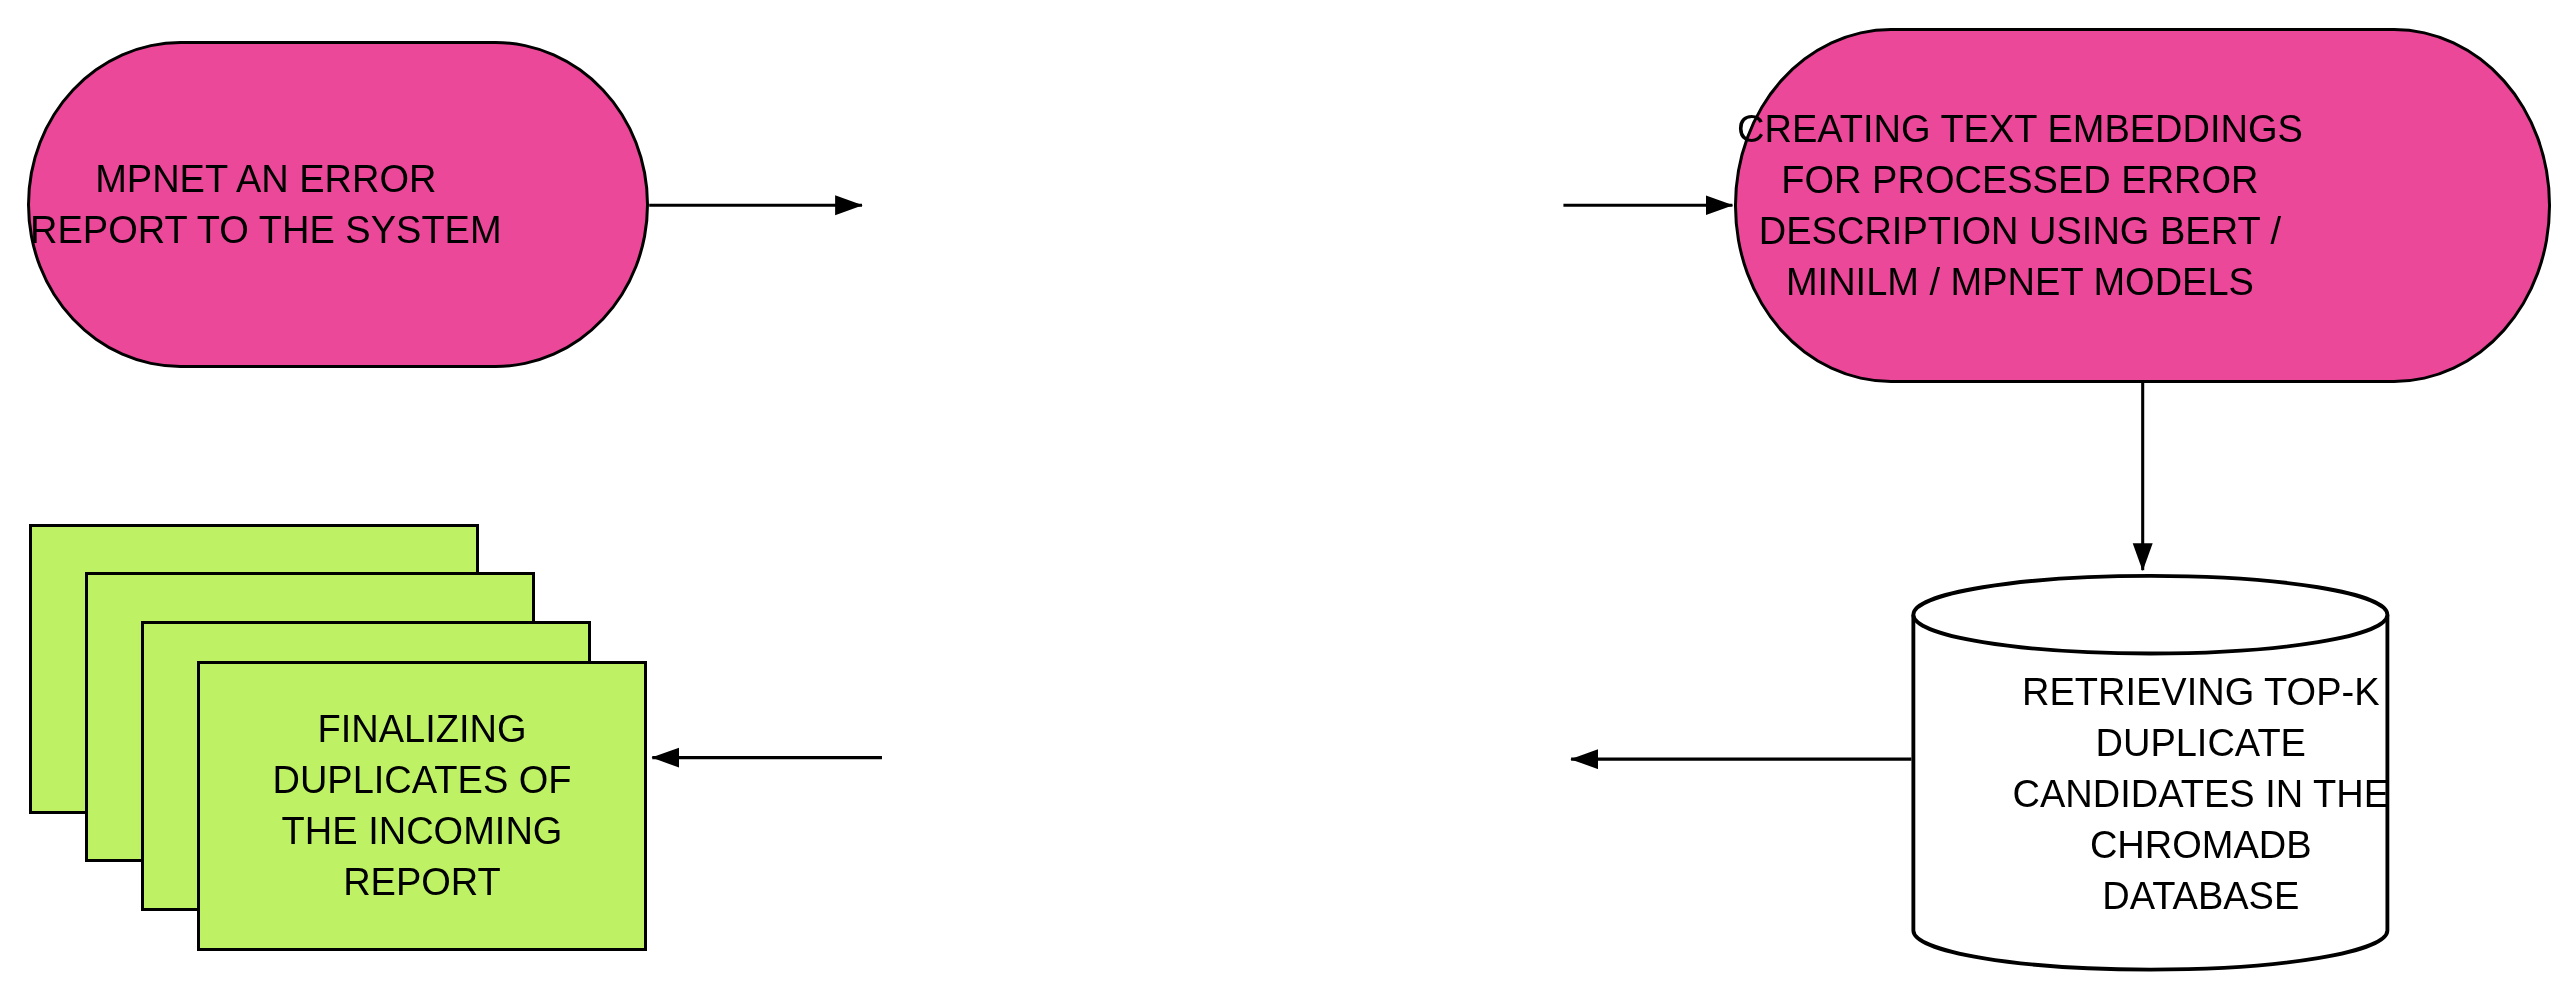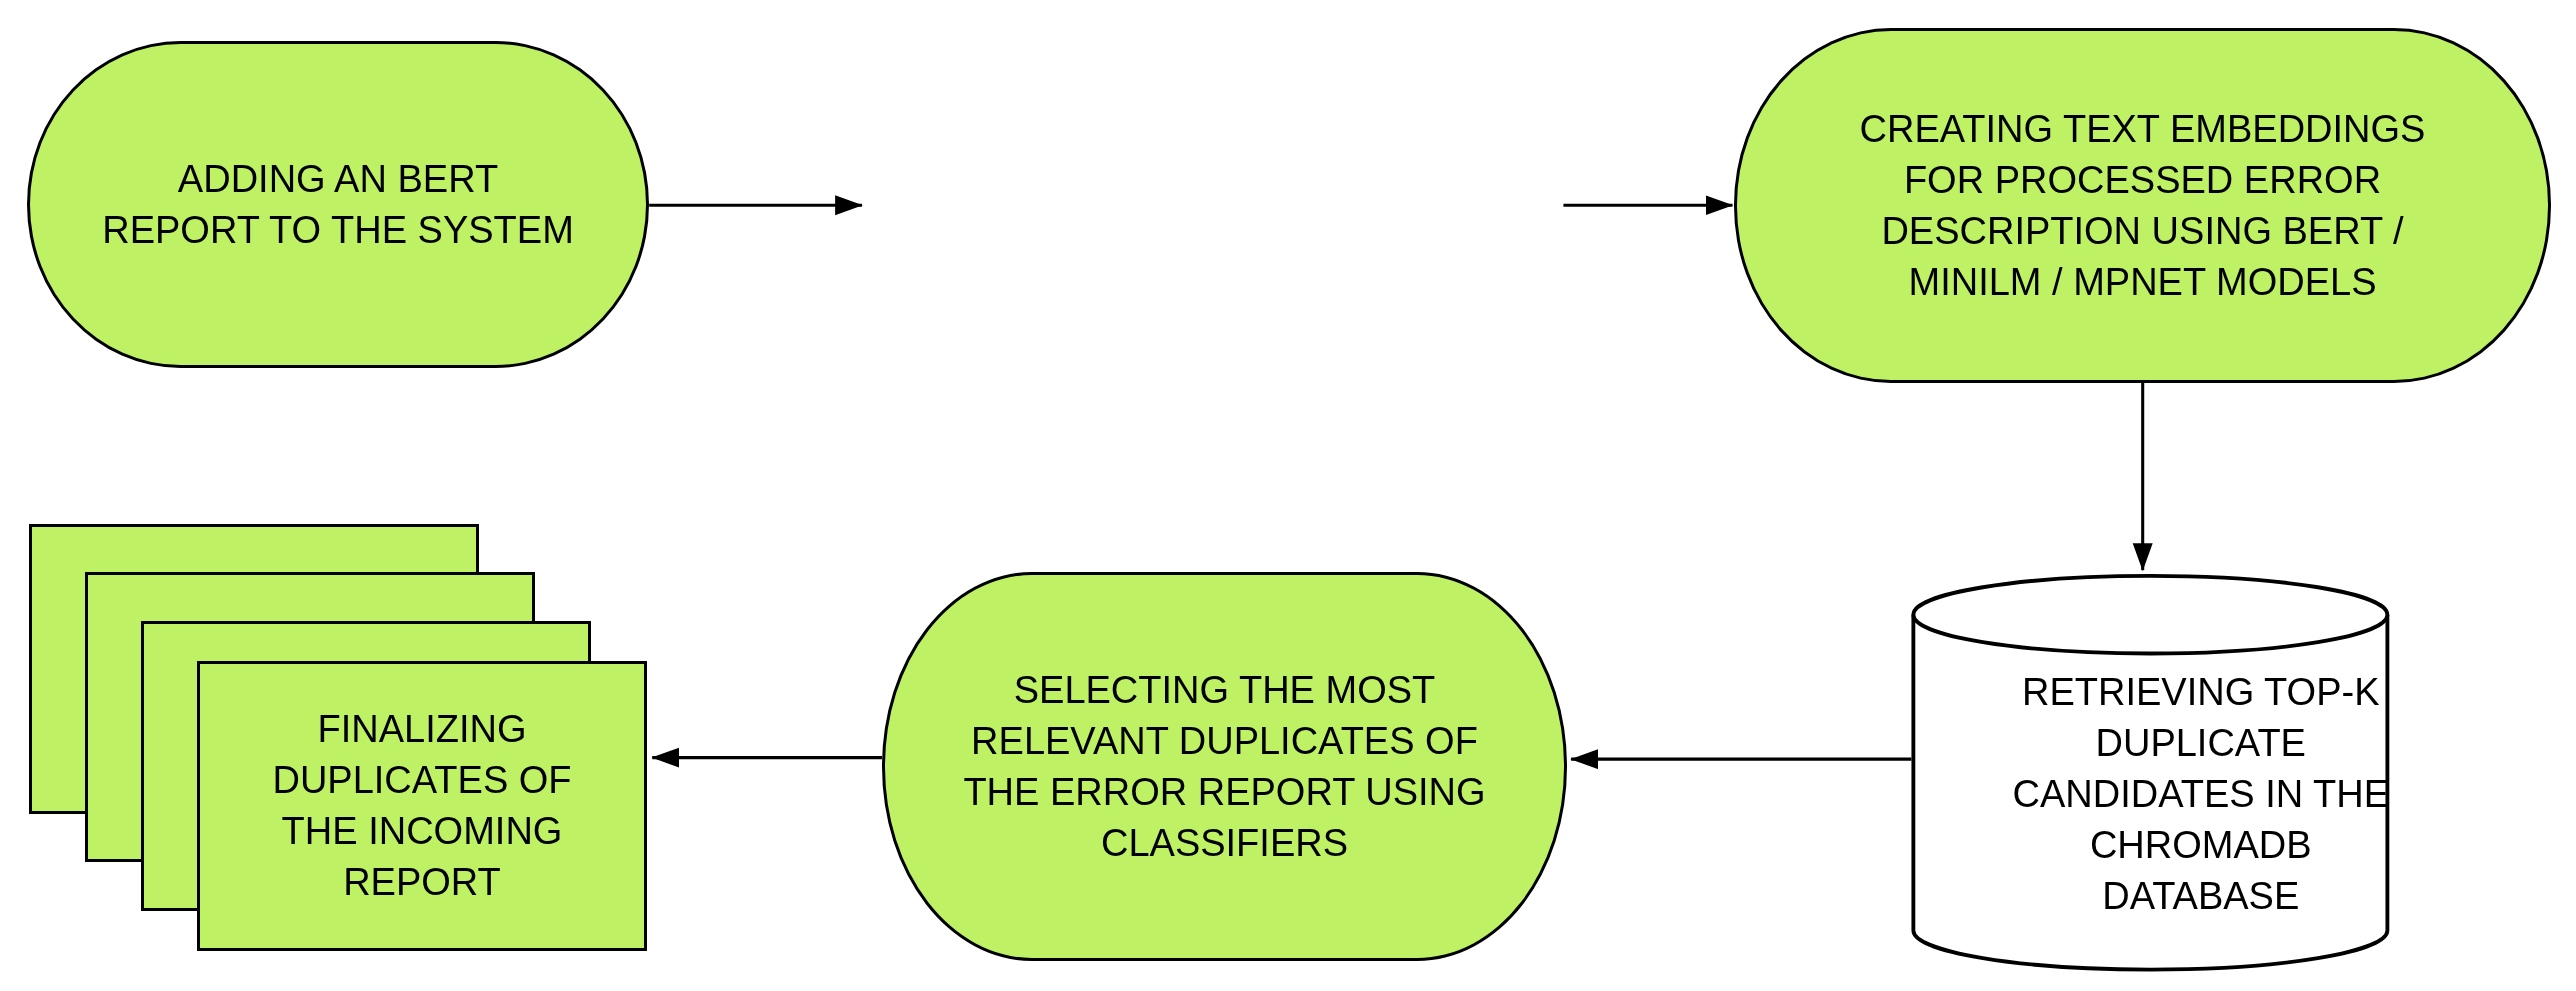--- a/index.html
+++ b/index.html
@@ -13,27 +13,27 @@
     color: #000000;
   }
   .layer {
     position: absolute;
     left: 0; top: 0;
     width: 2576px; height: 992px;
     z-index: 1;
   }
   .node {
     position: absolute;
-    background: #bef264;
+    background: #ec4899;
     border: 3.8px solid #000000;
     box-sizing: border-box;
     z-index: 2;
     display: flex;
     align-items: center;
-    justify-content: center;
+    justify-content: flex-start;
   }
   .stadium {  }
   .stack-rect {
     position: absolute;
     background: #bef264;
     border: 3.8px solid #000000;
     box-sizing: border-box;
     z-index: 2;
     display: flex;
     align-items: center;
@@ -84,46 +84,40 @@
     <line class="edge-line" x1="2488" y1="988" x2="2045" y2="988" marker-end="url(#arrowhead)"></line>
     <line class="edge-line" x1="1148" y1="986" x2="849" y2="986" marker-end="url(#arrowhead)"></line>
 
     <g transform="translate(2488,747)">
       <path class="shape-stroke" d="M 2.5,53 L 2.5,464 A 308.5 51 0 0 0 619.5,464 L 619.5,53"></path>
       <ellipse class="shape-stroke" cx="311" cy="53" rx="308.5" ry="50.5"></ellipse>
     </g>
   </svg>
 
   <div class="node stadium" style="left:27px; top:41px; width:622px; height:327px; border-radius:154px / 164px;">
-    <div class="label">ADDING AN BERT
+    <div class="label">MPNET AN ERROR
 REPORT TO THE SYSTEM</div>
   </div>
 
 
   <div class="node stadium" style="left:1734px; top:28px; width:817px; height:355px; border-radius:157px / 177px;">
     <div class="label">CREATING TEXT EMBEDDINGS
 FOR PROCESSED ERROR
 DESCRIPTION USING BERT /
 MINILM / MPNET MODELS</div>
   </div>
 
   <div class="cyl-text" style="left:1911px; top:574px; width:478px; height:397px; padding-top:43px;justify-content:flex-end;">
     <div class="label">RETRIEVING TOP-K
 DUPLICATE
 CANDIDATES IN THE
 CHROMADB
 DATABASE</div>
   </div>
 
-  <div class="node stadium" style="left:882px; top:572px; width:685px; height:389px; border-radius:150px / 194px;">
-    <div class="label">SELECTING THE MOST
-RELEVANT DUPLICATES OF
-THE ERROR REPORT USING
-CLASSIFIERS</div>
-  </div>
 
   <div class="stack-rect" style="left:29px;  top:524px; width:450px; height:290px;"></div>
   <div class="stack-rect" style="left:85px; top:572px; width:450px; height:290px;"></div>
   <div class="stack-rect" style="left:141px; top:621px; width:450px; height:290px;"></div>
   <div class="stack-rect" style="left:197px; top:661px; width:450px; height:290px;">
     <div class="label">FINALIZING
 DUPLICATES OF
 THE INCOMING
 REPORT</div>
   </div>

